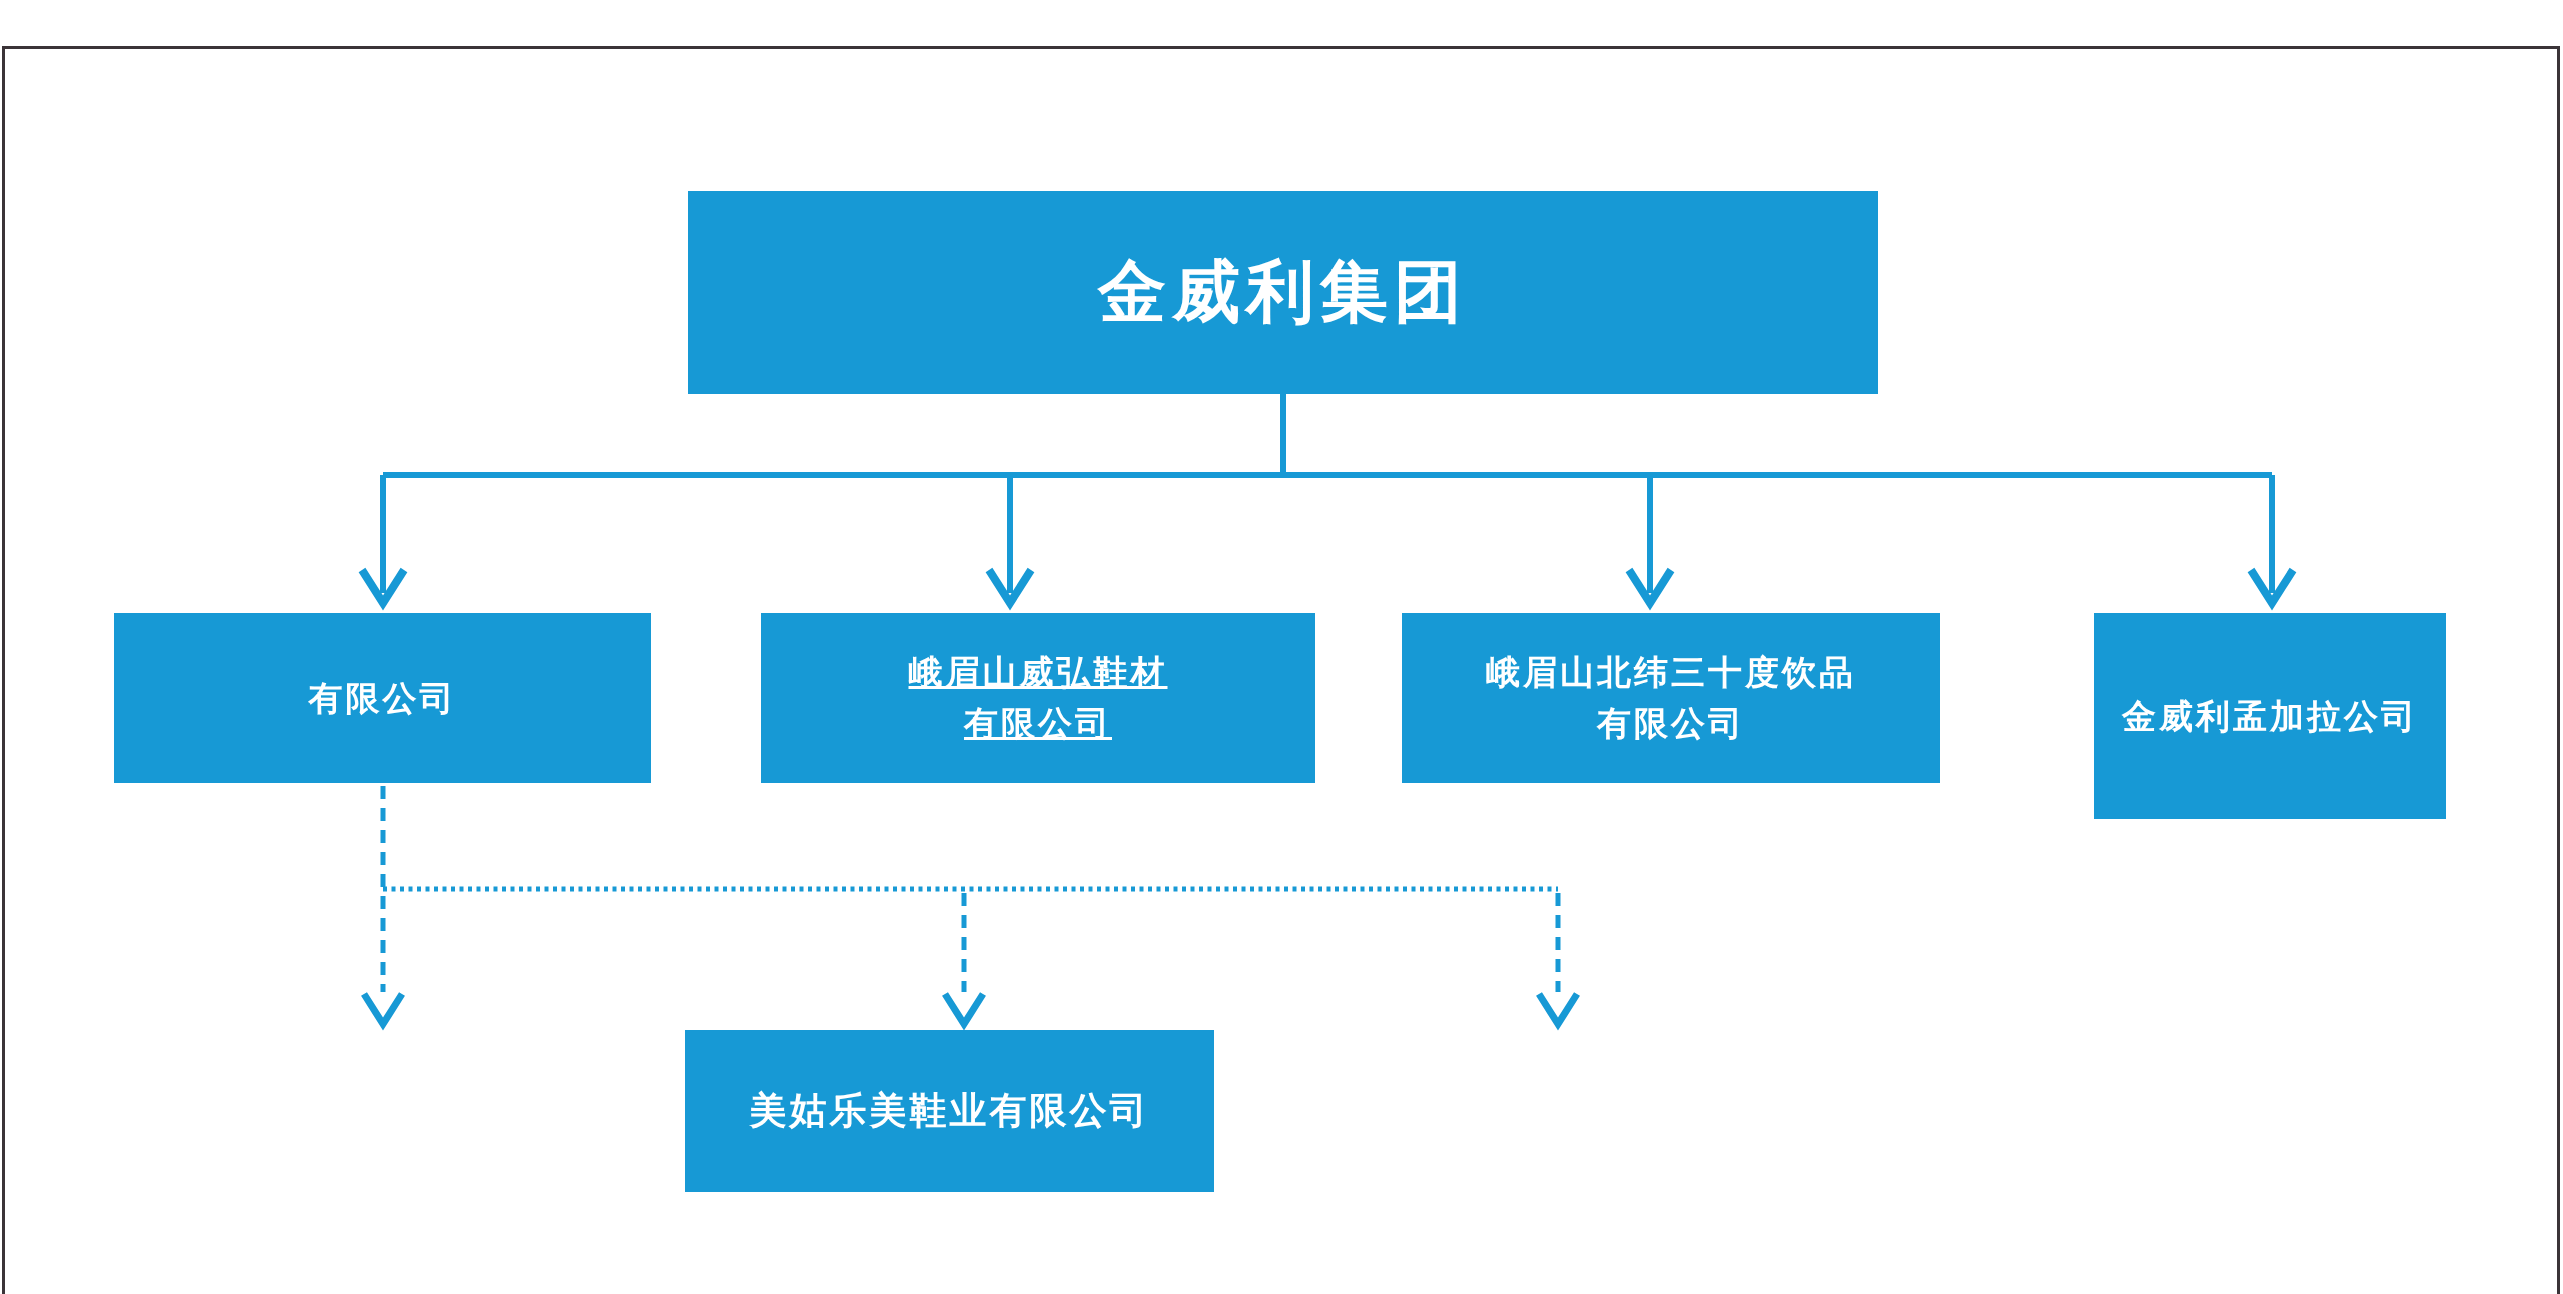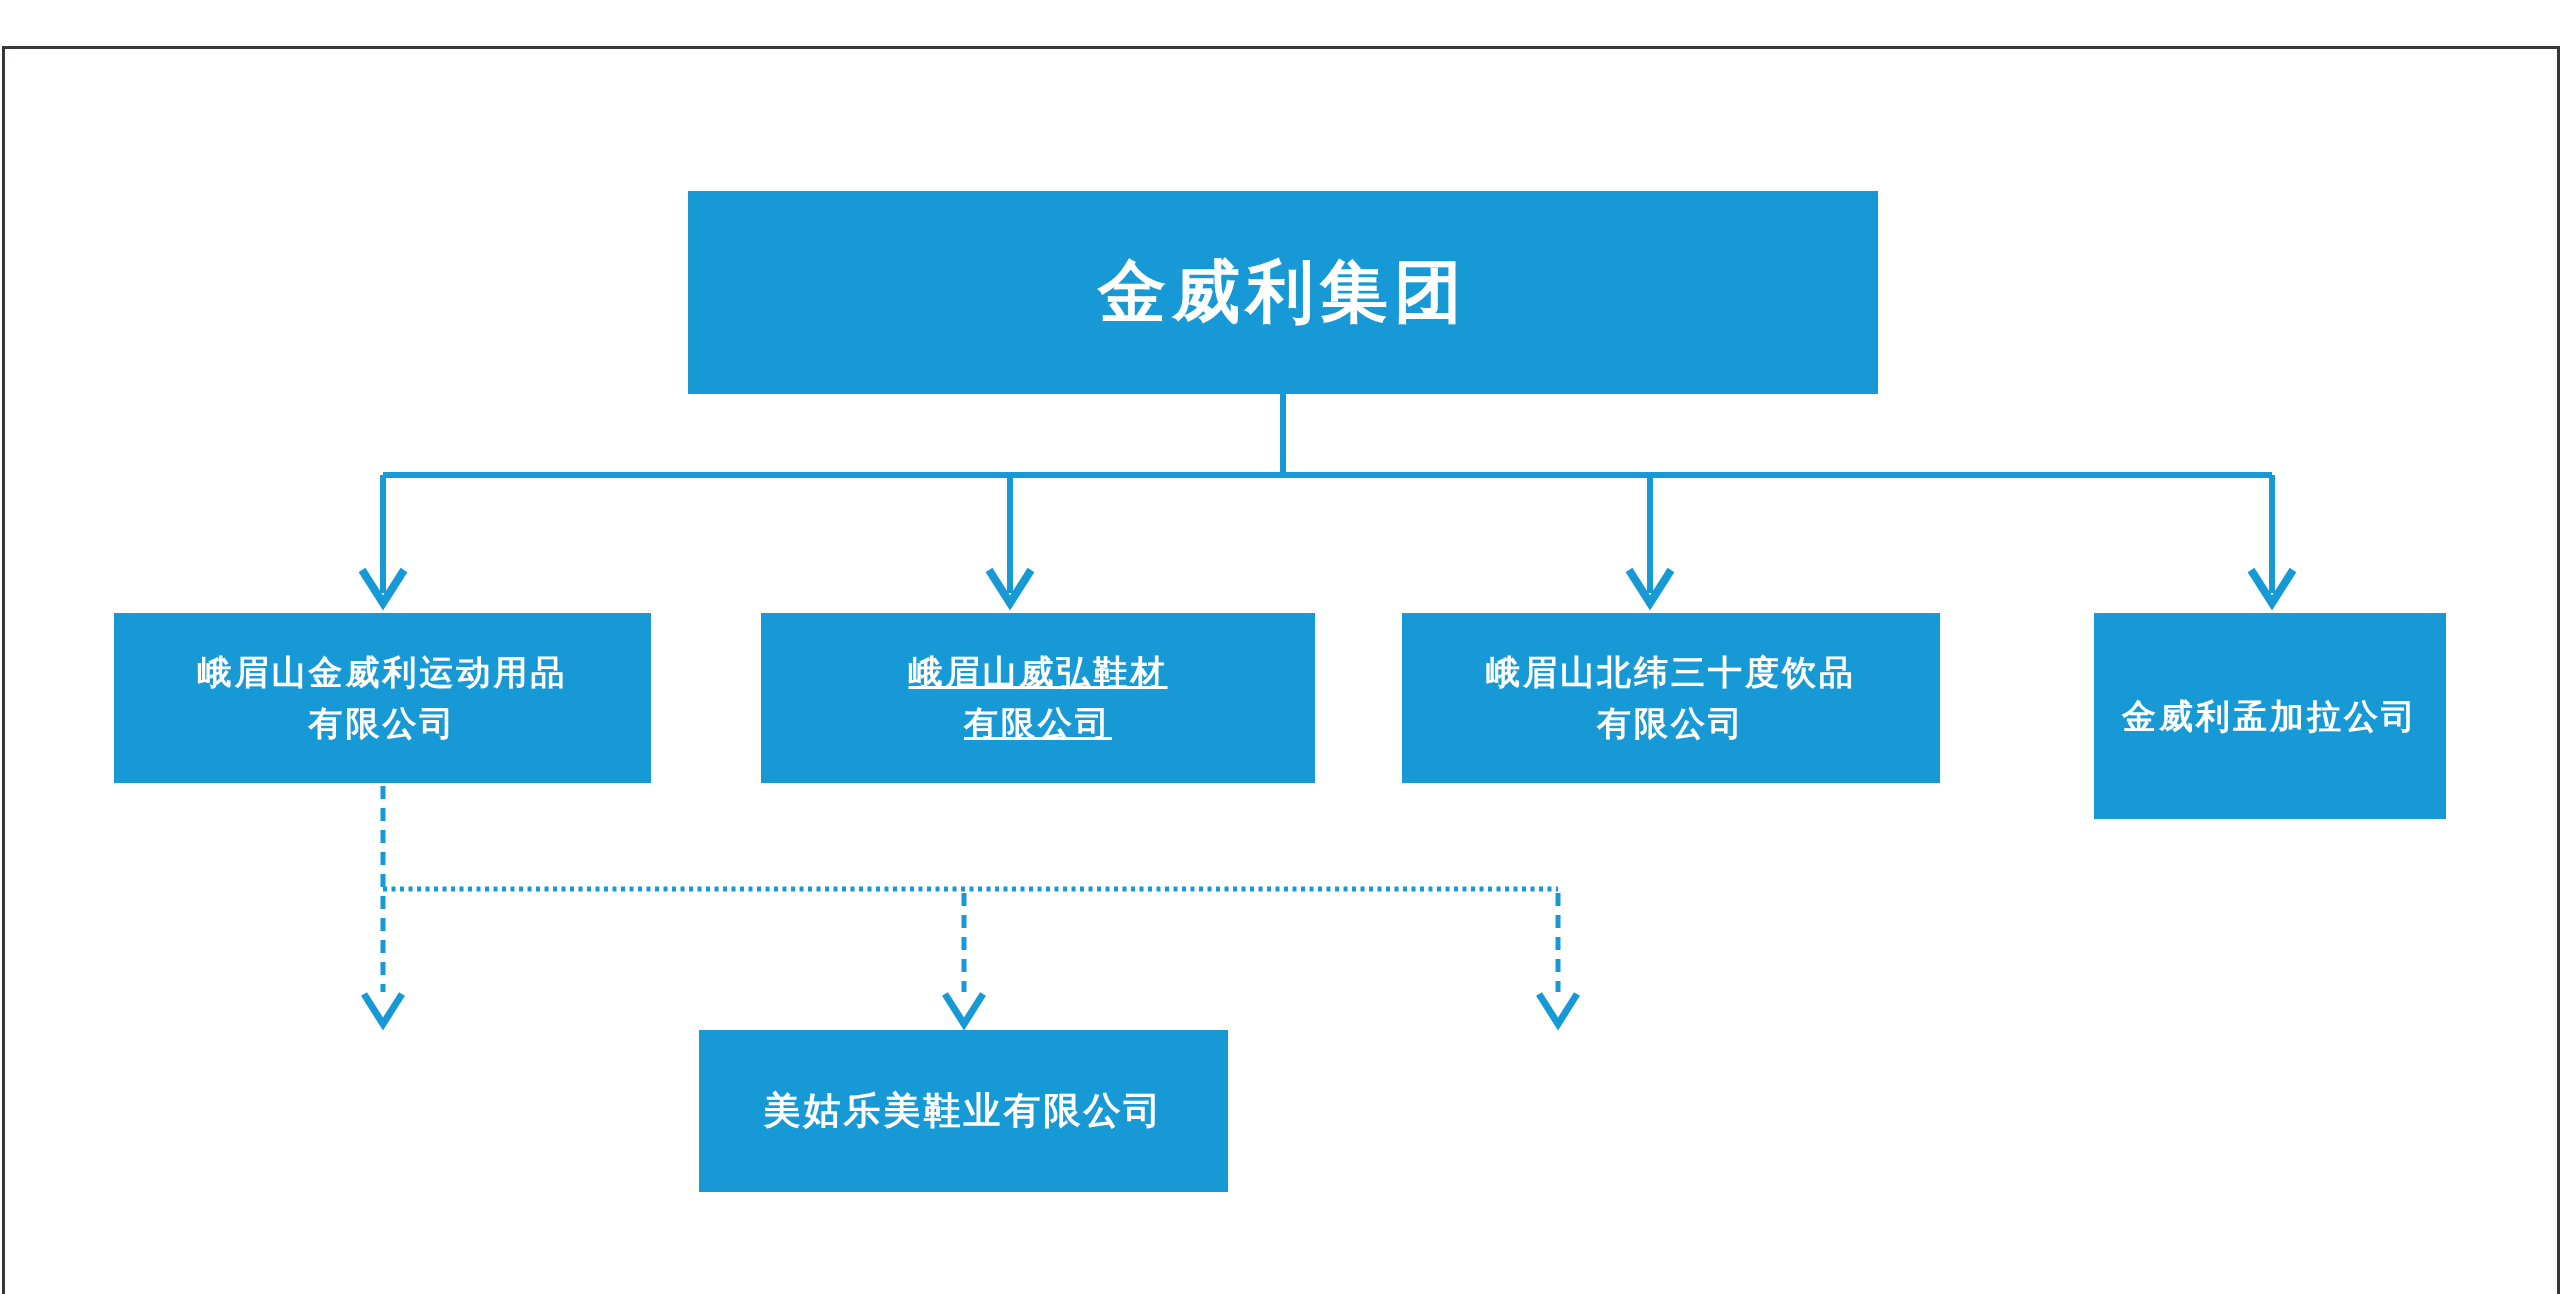--- a/index.html
+++ b/index.html
@@ -78,21 +78,20 @@
       <path class="arrowhead small" d="M1539 950 L1558 980 L1577 950"></path>
     </g>
   </svg>
 
   <div class="node root" style="left:688px;top:147px;width:1190px;height:203px;">
     <span class="label">金威利集团</span>
   </div>
 
   <div class="node lvl2" style="left:114px;top:569px;width:537px;height:170px;">
     <span class="label">
-      <span class="l">峨眉山金威利运动用品</span>
       <span class="l">有限公司</span>
     </span>
   </div>
 
   <div class="node lvl2" style="left:761px;top:569px;width:554px;height:170px;text-decoration:underline;">
     <span class="label">
       <span class="l">峨眉山威弘鞋材</span>
       <span class="l">有限公司</span>
     </span>
   </div>
@@ -102,18 +101,18 @@
       <span class="l">峨眉山北纬三十度饮品</span>
       <span class="l">有限公司</span>
     </span>
   </div>
 
   <div class="node lvl2" style="left:2094px;top:569px;width:352px;height:206px;">
     <span class="label">金威利孟加拉公司</span>
   </div>
 
 
-  <div class="node lvl3" style="left:699px;top:986px;width:529px;height:162px;">
+  <div class="node lvl3" style="left:685px;top:986px;width:529px;height:162px;">
     <span class="label">美姑乐美鞋业有限公司</span>
   </div>
 
 
 </div>
 
 </body></html>

